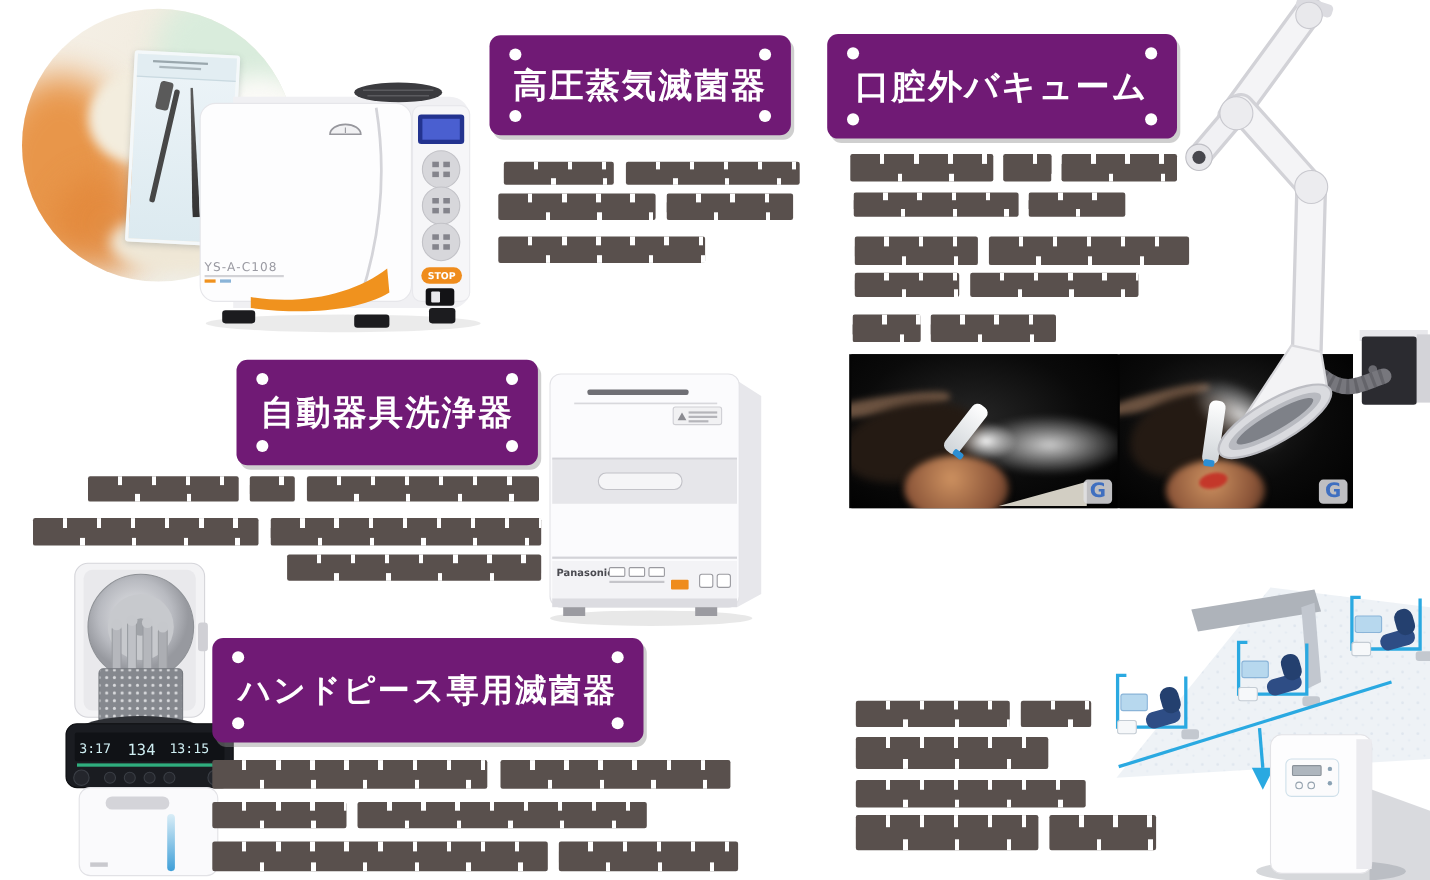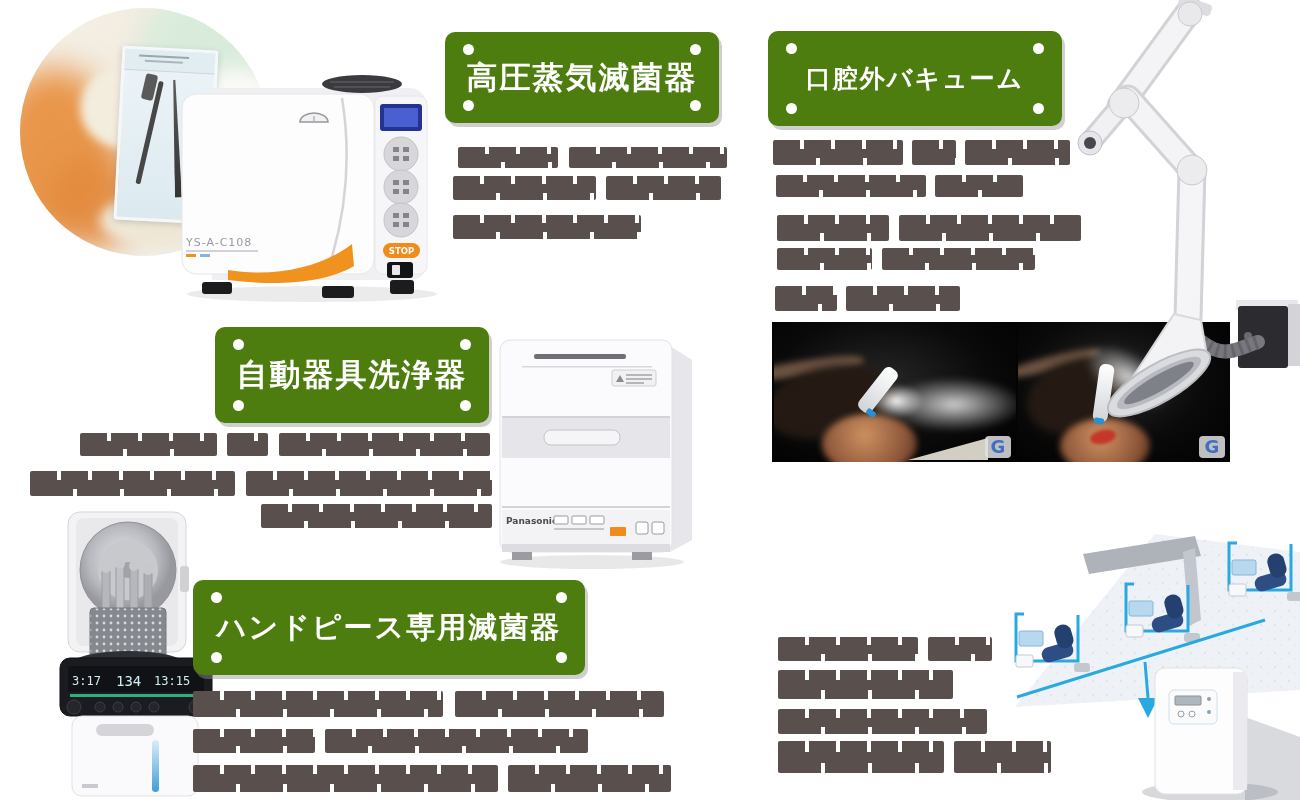--- a/index.html
+++ b/index.html
@@ -1,27 +1,27 @@
 <!DOCTYPE html>
 <html><head>
 <meta charset="utf-8">
 <style>
   html,body{margin:0;padding:0;background:#fff;}
   #page{position:relative;width:1300px;height:800px;background:#ffffff;overflow:hidden;
         font-family:"DejaVu Sans","Liberation Sans",sans-serif;}
 
   
-  .tag{position:absolute;background:#4d7c0f;border-radius:10px;color:#fff;font-weight:bold;
+  .tag{position:absolute;background:#701a75;border-radius:10px;color:#fff;font-weight:bold;
        display:flex;align-items:center;justify-content:center;letter-spacing:2px;z-index:3;
        box-shadow:3px 4px 0 rgba(148,148,148,.45);}
   .tag .dot{position:absolute;width:11px;height:11px;border-radius:50%;background:#fff;}
   .dot.tl{left:18px;top:12px}.dot.tr{right:18px;top:12px}
   .dot.bl{left:18px;bottom:12px}.dot.br{right:18px;bottom:12px}
   #tag-steam    {left:445px;top:32px; width:274px;height:91px; font-size:31px}
-  #tag-vacuum   {left:768px;top:31px; width:294px;height:95px; font-size:25px}
+  #tag-vacuum   {left:752px;top:31px; width:318px;height:95px; font-size:31px}
   #tag-washer   {left:215px;top:327px;width:274px;height:96px; font-size:31px}
   #tag-handpiece{left:193px;top:580px;width:392px;height:95px; font-size:29px}
   #tag-waterline{left:770px;top:500px;width:305px;height:122px;font-size:30px;
                  justify-content:flex-start;padding-left:34px;box-sizing:border-box;
                  white-space:pre-line;line-height:1.45;text-align:left;}
 
   
   #redactions{position:absolute;inset:0;z-index:3;pointer-events:none;}
   .rseg{position:absolute;background:#59504d;border-radius:2px;}
   .rseg::before{content:"";position:absolute;left:0;top:0;height:34%;width:100%;

